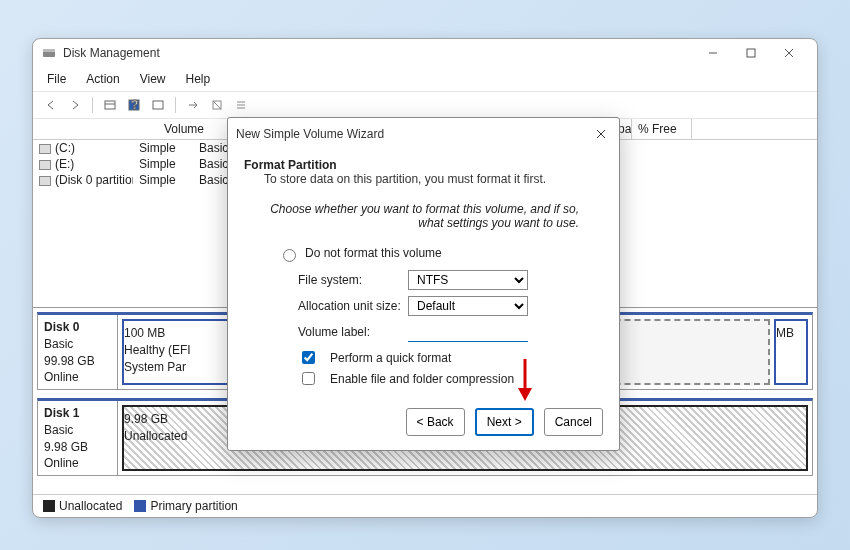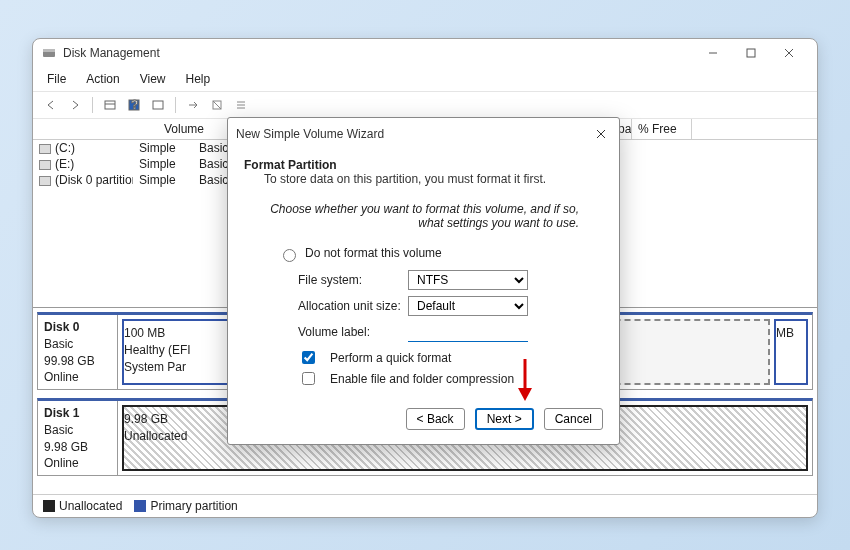--- a/index.html
+++ b/index.html
@@ -51,21 +51,21 @@
 .radiorow input { accent-color: #0067c0; }
 .form { margin-left: 54px; }
 .formrow { display: flex; align-items: center; margin-bottom: 6px; }
 .formrow .lab { width: 110px; color: #222; }
 .formrow select, .formrow input[type=text] { width: 120px; height: 20px; border: 1px solid #888; padding: 1px 4px; background: #fff; }
 .formrow input[type=text] { border: none; border-bottom: 1px solid #0067c0; }
 .checks { margin-left: 54px; margin-top: 4px; }
 .checkrow { display: flex; align-items: center; gap: 12px; margin-bottom: 2px; }
 .checkrow input { accent-color: #0067c0; }
 .dlg-buttons { display: flex; justify-content: flex-end; gap: 10px; padding: 10px 16px 14px 16px; }
-.dbtn { min-width: 58px; height: 22px; background: #fff; border: 1px solid #888; border-radius: 3px; padding: 0 10px; display: flex; align-items: center; justify-content: center; }
+.dbtn { min-width: 58px; height: 28px; background: #fff; border: 1px solid #888; border-radius: 3px; padding: 0 10px; display: flex; align-items: center; justify-content: center; }
 .dbtn.primary { border: 2px solid #0067c0; }
 
 .arrow { position: absolute; top: 355px; left: 513px; z-index: 20; pointer-events: none; }
 .arrow svg { width: 24px; height: 48px; }
 .c-vol { width: 100px; }
 .c-layout { width: 60px; }
 .c-type { width: 52px; }
 .c-fs { width: 68px; }
 .c-st { width: 60px; }
 .c-cap { width: 78px; }

